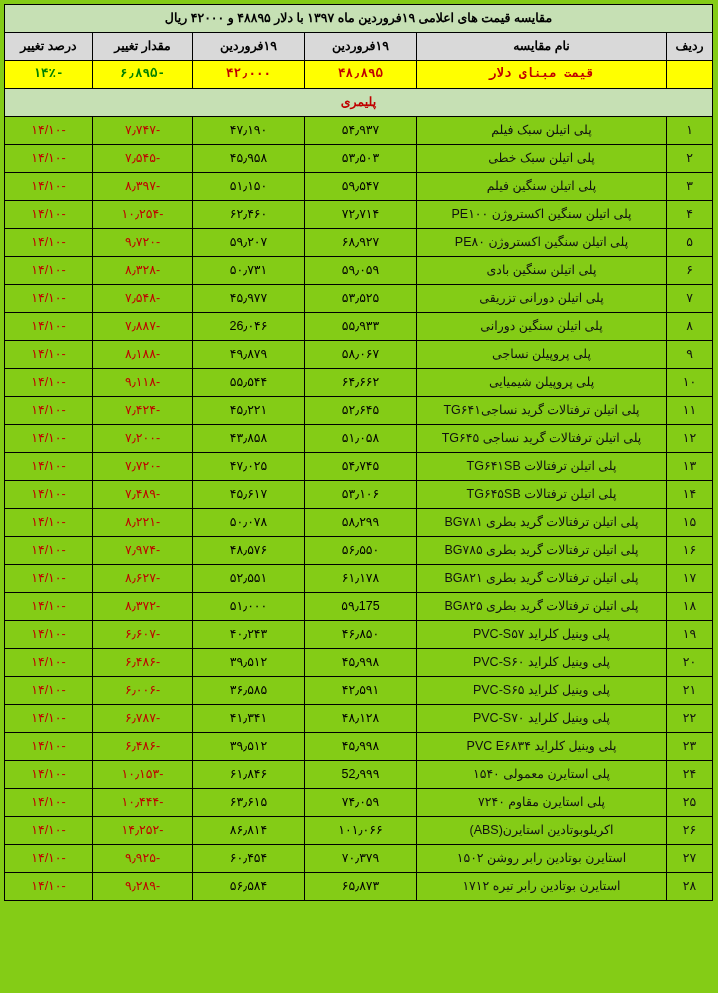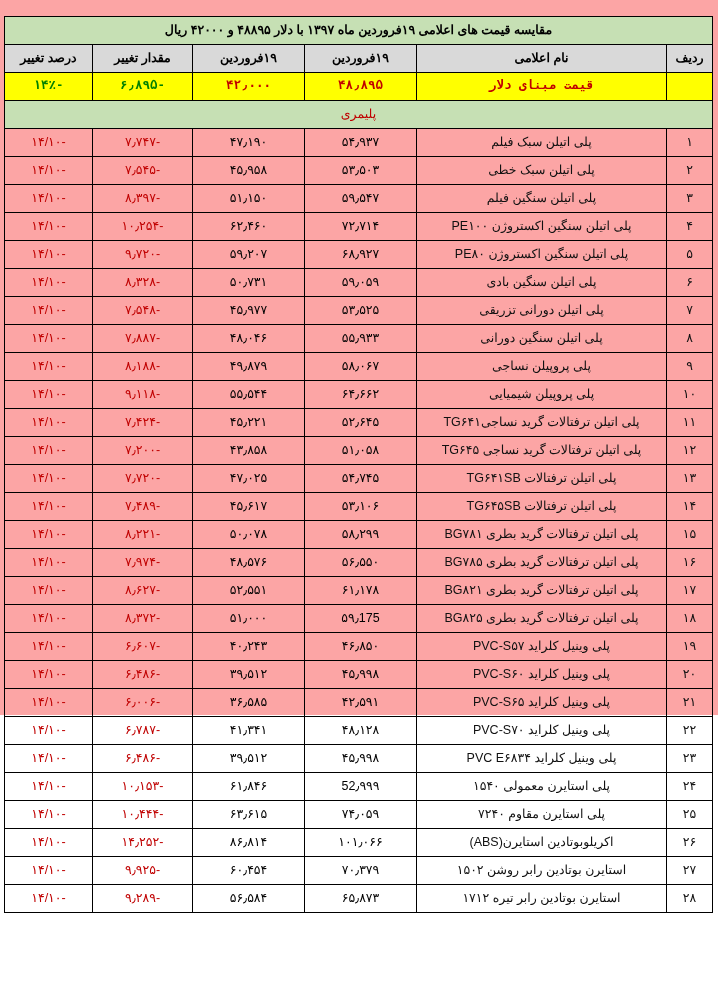--- a/index.html
+++ b/index.html
@@ -9,24 +9,24 @@
   }
   body {
     width: 718px;
     height: 993px;
     font-family: "Liberation Sans", sans-serif;
     color: #111111;
     overflow: hidden;
   }
   .sheet {
     width: 718px;
-    height: 715px;
+    height: 993px;
     box-sizing: border-box;
-    padding: 16px 5px 4px 5px;
-    background: #fca5a5;
+    padding: 4px 5px 4px 5px;
+    background: #84cc16;
   }
   table.price-table {
     width: 708px;
     border-collapse: collapse;
     table-layout: fixed;
     direction: rtl;
   }
   table.price-table td, table.price-table th {
     border: 1px solid #000000;
     padding: 0;
@@ -72,21 +72,21 @@
     font-size: 14px;
   }
   .dollar-neg {
     color: #008000;
     font-weight: bold;
     font-size: 14px;
   }
   
   .section-row td {
     background: #c6e0b4;
-    font-weight: normal;
+    font-weight: bold;
     color: #c00000;
     font-size: 14px;
     height: 29px;
   }
   
   .name-cell {
     text-align: center;
     font-size: 13px;
     padding: 0 4px;
   }
@@ -125,21 +125,21 @@
       <col class="c-19b">
       <col class="c-chg">
       <col class="c-pct">
     </colgroup>
     <tbody>
       <tr>
         <td class="title-cell" colspan="6">مقایسه قیمت های اعلامی  ۱۹فروردین ماه ۱۳۹۷ با دلار ۴۸۸۹۵ و ۴۲۰۰۰ ریال</td>
       </tr>
       <tr>
         <td class="hdr">ردیف</td>
-        <td class="hdr">نام اعلامی</td>
+        <td class="hdr">نام مقایسه</td>
         <td class="hdr">۱۹فروردین</td>
         <td class="hdr">۱۹فروردین</td>
         <td class="hdr">مقدار تغییر</td>
         <td class="hdr">درصد تغییر</td>
       </tr>
       <tr class="dollar-row">
         <td></td>
         <td class="dollar-label">قیمت مبنای دلار</td>
         <td class="dollar-num">۴۸٫۸۹۵</td>
         <td class="dollar-num">۴۲٫۰۰۰</td>
@@ -204,21 +204,21 @@
           <td class="name-cell">پلی اتیلن دورانی تزریقی</td>
           <td class="num">۵۳٫۵۲۵</td>
           <td class="num">۴۵٫۹۷۷</td>
           <td class="chg">-۷٫۵۴۸</td>
           <td class="pct">-۱۴/۱۰</td>
         </tr>
         <tr>
           <td class="idx">۸</td>
           <td class="name-cell">پلی اتیلن سنگین دورانی</td>
           <td class="num">۵۵٫۹۳۳</td>
-          <td class="num">۴۸٫۰۴۶</td>
+          <td class="num">26٫۰۴۶</td>
           <td class="chg">-۷٫۸۸۷</td>
           <td class="pct">-۱۴/۱۰</td>
         </tr>
         <tr>
           <td class="idx">۹</td>
           <td class="name-cell">پلی پروپیلن نساجی</td>
           <td class="num">۵۸٫۰۶۷</td>
           <td class="num">۴۹٫۸۷۹</td>
           <td class="chg">-۸٫۱۸۸</td>
           <td class="pct">-۱۴/۱۰</td>

